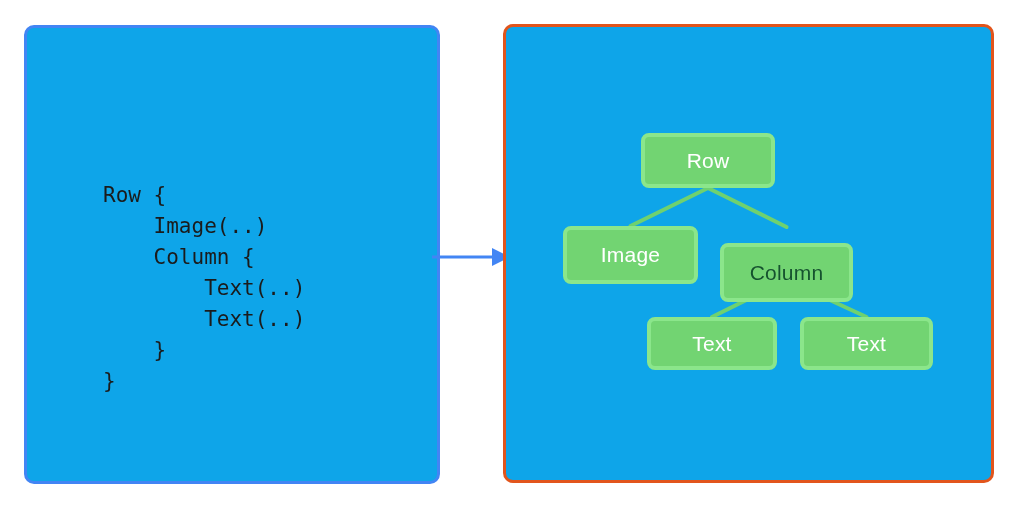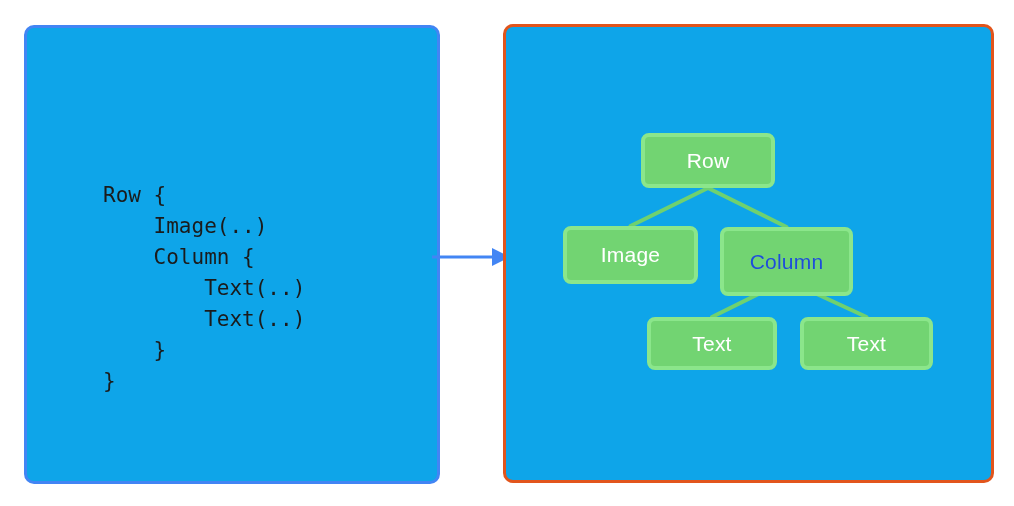--- a/index.html
+++ b/index.html
@@ -125,21 +125,21 @@
       </g>
   </svg>
 
   <div id="node-layer">
       <div class="tree-node-box" style="left: 641px; top: 133px; width: 134px; height: 55px; background: rgb(114, 212, 114); border-color: rgb(139, 230, 139); color: rgb(255, 255, 255);">
         <span class="node-label">Row</span>
       </div>
       <div class="tree-node-box" style="left: 563px; top: 226px; width: 135px; height: 58px; background: rgb(114, 212, 114); border-color: rgb(139, 230, 139); color: rgb(255, 255, 255);">
         <span class="node-label">Image</span>
       </div>
-      <div class="tree-node-box" style="left: 720px; top: 227px; width: 133px; height: 69px; background: rgb(114, 212, 114); border-color: rgb(139, 230, 139); color: #1d4ed8;">
+      <div class="tree-node-box" style="left: 720px; top: 243px; width: 133px; height: 59px; background: rgb(114, 212, 114); border-color: rgb(139, 230, 139); color: #14532d;">
         <span class="node-label">Column</span>
       </div>
       <div class="tree-node-box" style="left: 647px; top: 317px; width: 130px; height: 53px; background: rgb(114, 212, 114); border-color: rgb(139, 230, 139); color: rgb(255, 255, 255);">
         <span class="node-label">Text</span>
       </div>
       <div class="tree-node-box" style="left: 800px; top: 317px; width: 133px; height: 53px; background: rgb(114, 212, 114); border-color: rgb(139, 230, 139); color: rgb(255, 255, 255);">
         <span class="node-label">Text</span>
       </div>
     </div>
 

